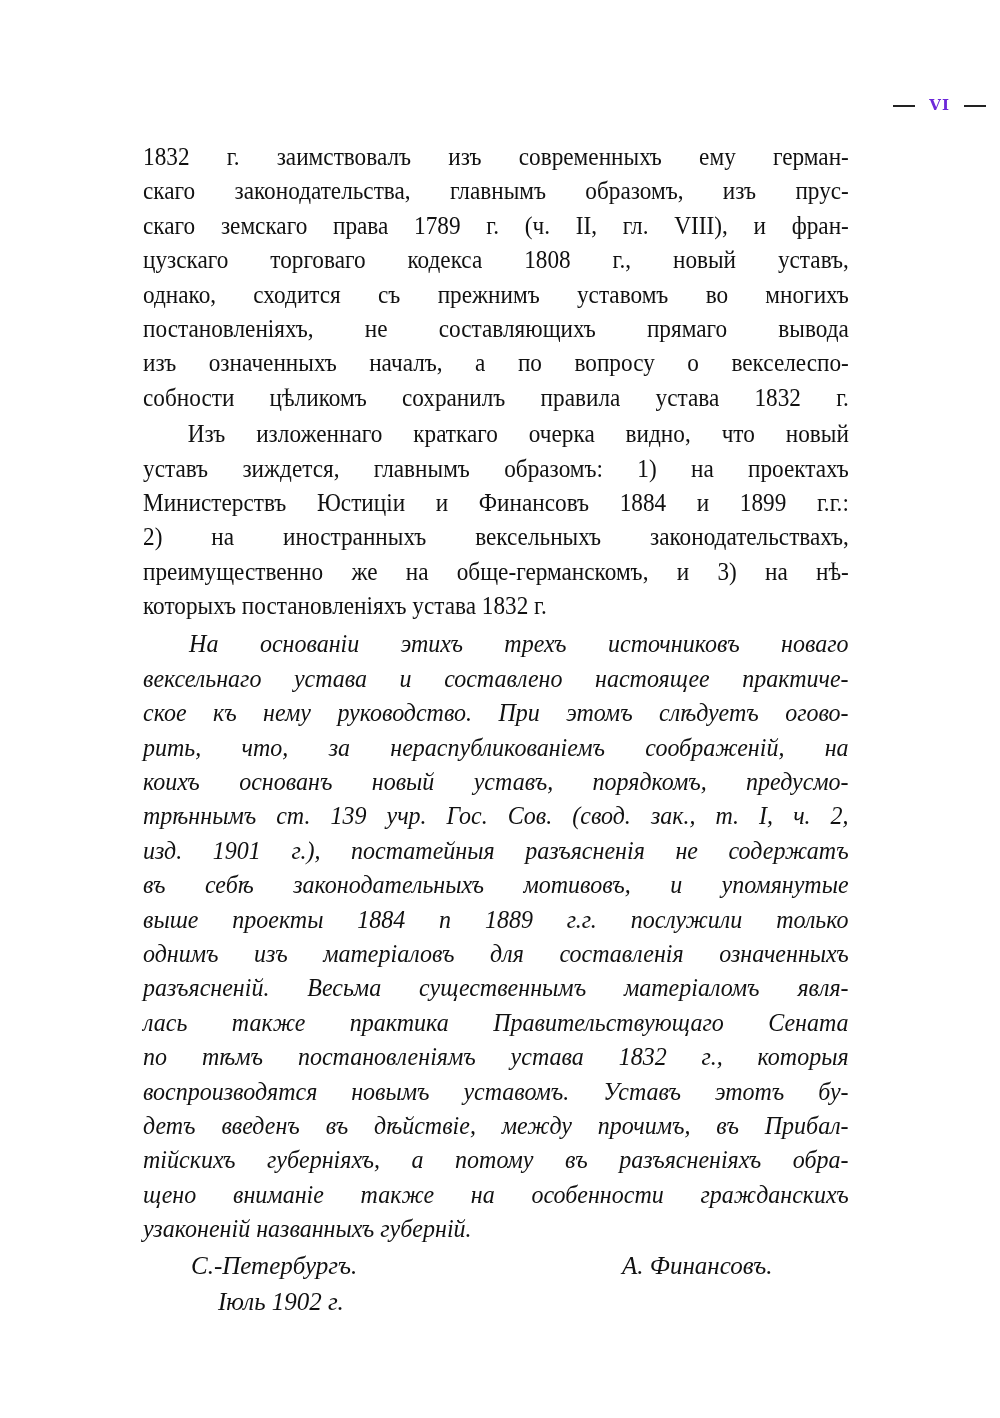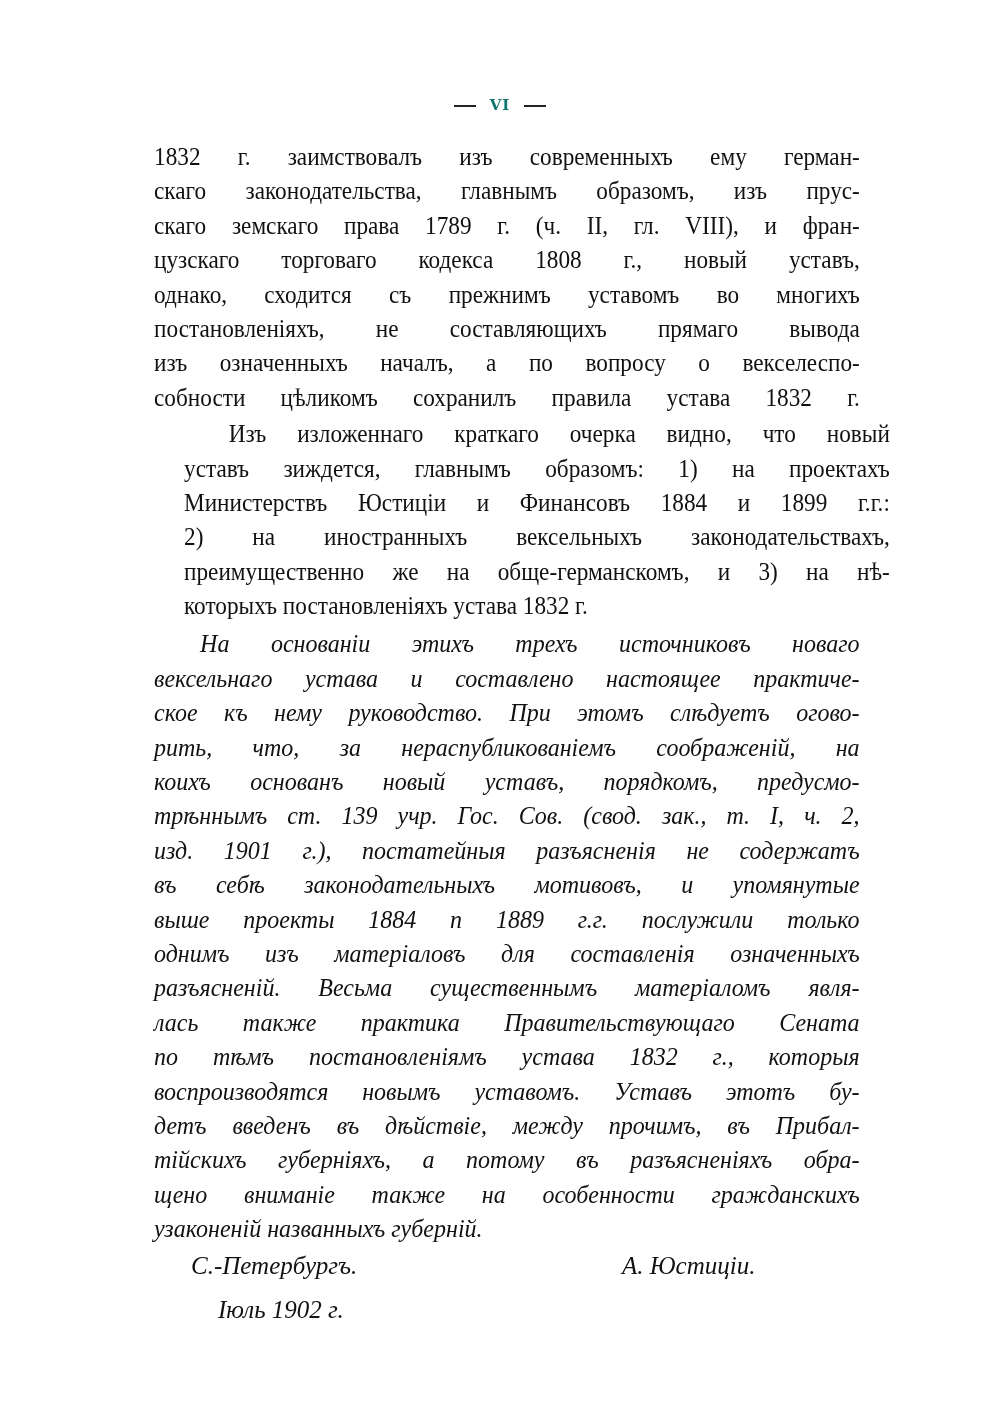--- a/index.html
+++ b/index.html
@@ -20,37 +20,37 @@
       top: 0;
       width: 1000px;
       height: 1418px;
       background: #ffffff;
     }
     .page-number {
       position: absolute;
       top: 96px;
       left: 0;
       width: 1000px;
-      text-align: center;
+      text-align: right;
       font-family: "DejaVu Serif", serif;
       font-size: 15px;
       font-weight: bold;
       letter-spacing: 1px;
-      color: #0f766e;
+      color: #6d28d9;
     }
     .page-number .dash {
       display: inline-block;
       width: 22px;
       border-top: 2px solid #222;
       vertical-align: middle;
       margin: 0 14px;
     }
     .body-text {
       position: absolute;
-      left: 154px;
+      left: 143px;
       top: 140px;
       width: 706px;
     }
     .line {
       display: block;
       width: 706px;
       height: 34.4px;
       line-height: 34.4px;
       white-space: nowrap;
       font-size: 25px;
@@ -74,21 +74,21 @@
       font-size: 25px;
       transform: scaleX(0.96);
       transform-origin: left center;
       width: 735px;
     }
     .indent {
       padding-left: 48px;
       box-sizing: border-box;
     }
     .para-upright-1 { margin-top: 0; }
-    .para-upright-2 { margin-top: 2px; margin-left: 30px; }
+    .para-upright-2 { margin-top: 2px; }
     .para-italic { margin-top: 4px; }
 
     .signoff {
       position: absolute;
       top: 1252px;
       left: 0;
       width: 1000px;
       font-family: "Liberation Serif", "DejaVu Serif", serif;
       font-style: italic;
       font-size: 25px;
@@ -96,21 +96,21 @@
     }
     .signoff .place {
       position: absolute;
       left: 191px;
       top: 0;
       white-space: nowrap;
     }
     .signoff .date {
       position: absolute;
       left: 218px;
-      top: 44px;
+      top: 36px;
       white-space: nowrap;
     }
     .signoff .author {
       position: absolute;
       left: 622px;
       top: 0;
       white-space: nowrap;
     }
   </style>
 </head>
@@ -163,16 +163,16 @@
       <span class="line italic">тійскихъ губерніяхъ, а потому въ разъясненіяхъ обра-</span>
       <span class="line italic">щено вниманіе также на особенности гражданскихъ</span>
       <span class="line italic last">узаконеній названныхъ губерній.</span>
     </div>
 
   </div>
 
   <div class="signoff">
     <span class="place">С.-Петербургъ.</span>
     <span class="date">Іюль 1902 г.</span>
-    <span class="author">А. Юстиціи.</span>
+    <span class="author">А. Финансовъ.</span>
   </div>
 
 </div>
 
 </body></html>

